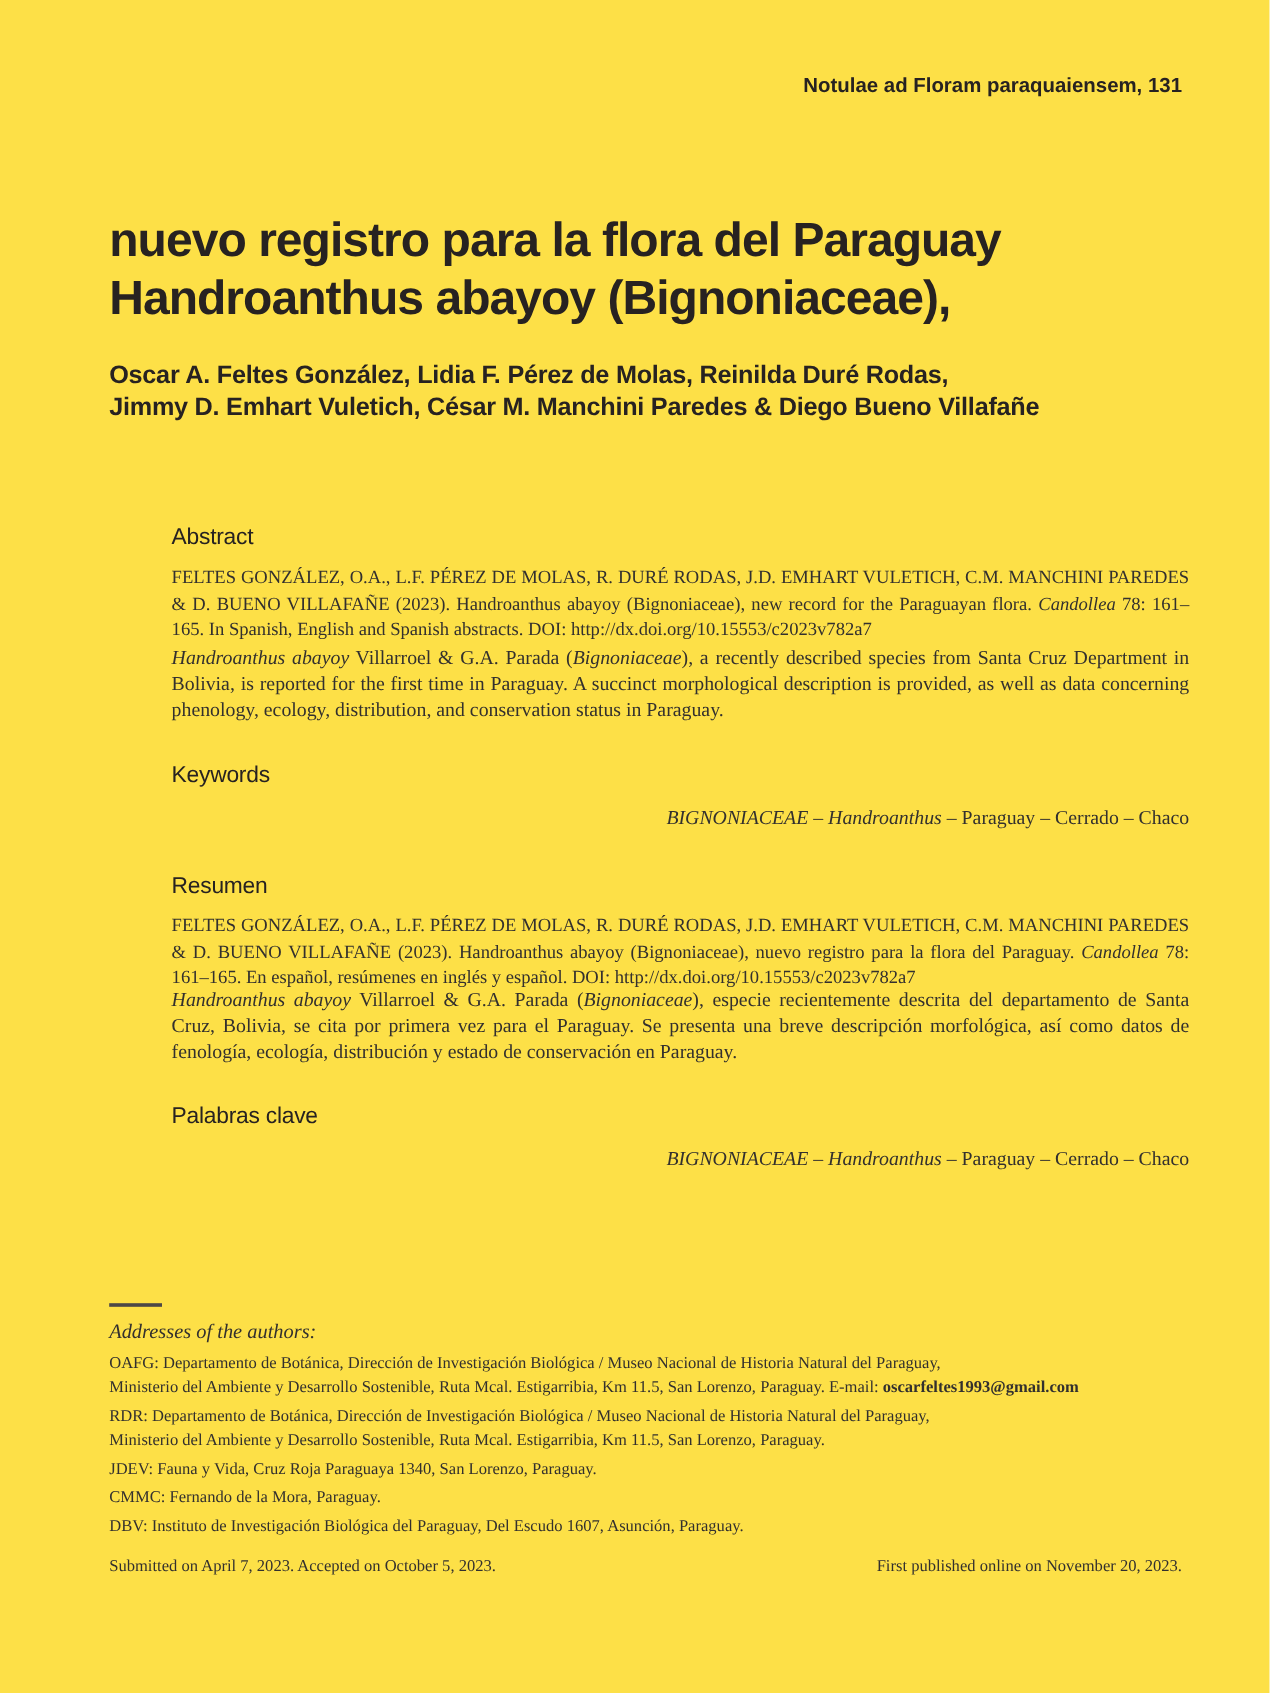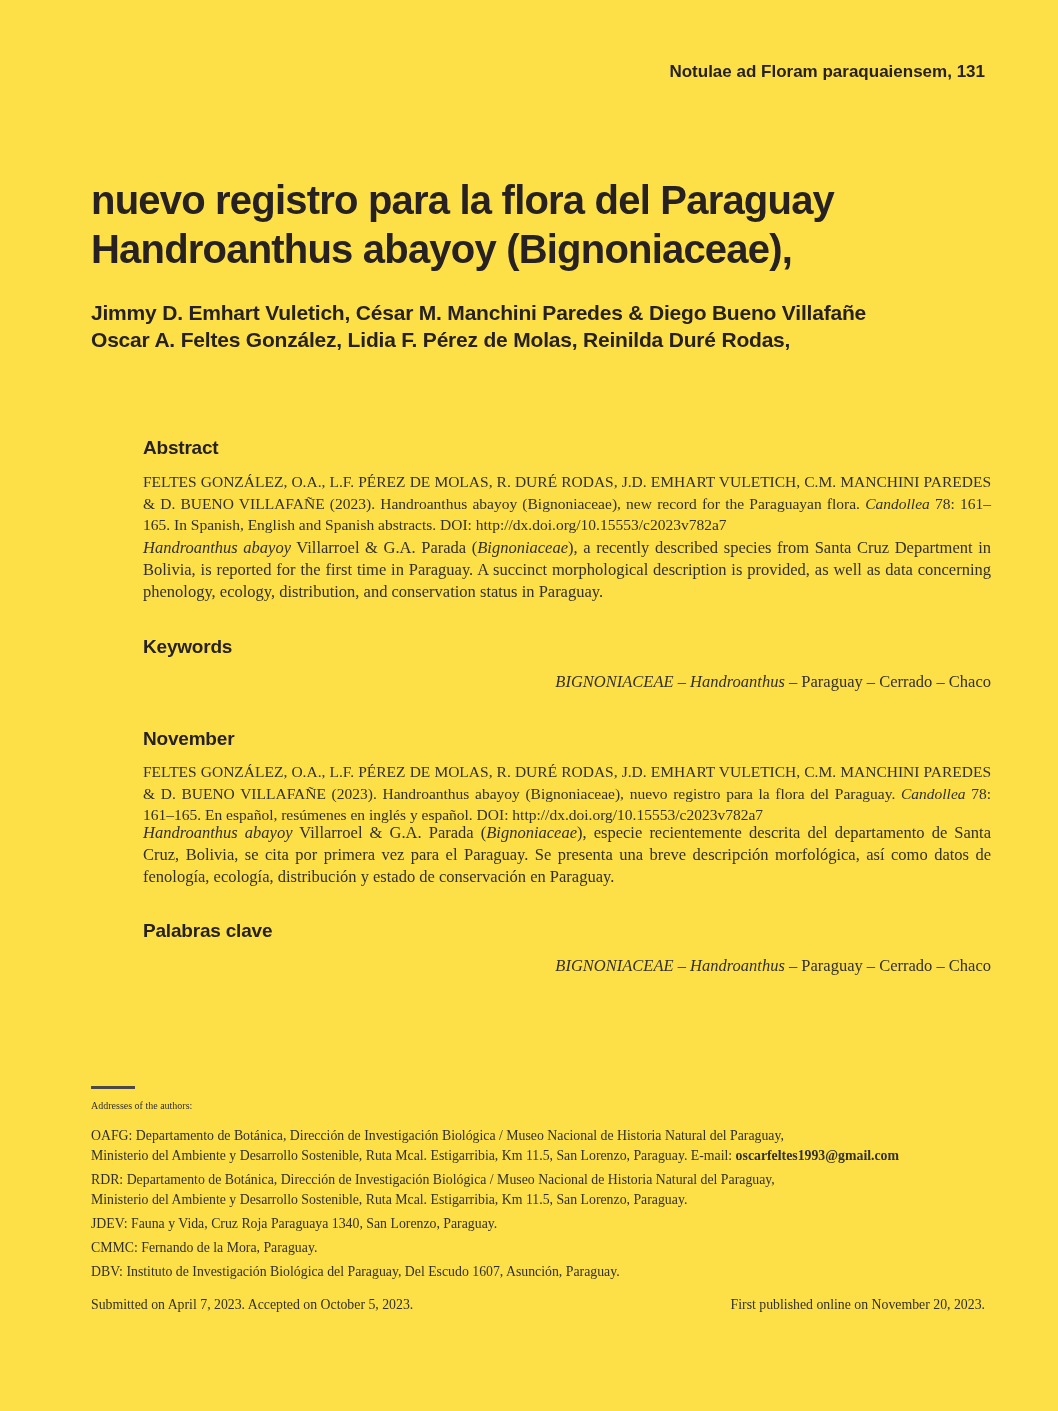--- a/index.html
+++ b/index.html
@@ -51,21 +51,21 @@
     line-height: 27px;
     letter-spacing: -0.2px;
     color: #272221;
   }
   .authors span { display: block; }
 
   .section-heading {
     position: absolute;
     left: 143px;
     font-family: "Liberation Sans", sans-serif;
-    font-weight: bold;
+    font-weight: normal;
     font-size: 19px;
     color: #272221;
     letter-spacing: -0.2px;
   }
 
   .col-para {
     position: absolute;
     left: 143px;
     width: 848px;
     margin: 0;
@@ -92,22 +92,23 @@
     left: 91px;
     top: 1086px;
     width: 44px;
     height: 3px;
     background: #4d4846;
   }
   .addresses-label {
     position: absolute;
     left: 91px;
     top: 1100px;
-    font-size: 10px;
+    font-size: 17px;
     color: #33302e;
+    font-style: italic;
   }
   .addresses {
     position: absolute;
     left: 91px;
     top: 1126px;
     width: 896px;
     font-size: 13.8px;
     line-height: 20px;
     color: #33302e;
   }
@@ -133,35 +134,35 @@
 <div class="page">
 
   <div class="journal-header">Notulae ad Floram paraquaiensem, 131</div>
 
   <h1 class="paper-title" style="margin:0">
     <span>nuevo registro para la flora del Paraguay</span>
     <span>Handroanthus abayoy (Bignoniaceae),</span>
   </h1>
 
   <div class="authors">
+    <span>Oscar A. Feltes González, Lidia F. Pérez de Molas, Reinilda Duré Rodas,</span>
     <span>Jimmy D. Emhart Vuletich, César M. Manchini Paredes &amp; Diego Bueno Villafañe</span>
-    <span>Oscar A. Feltes González, Lidia F. Pérez de Molas, Reinilda Duré Rodas,</span>
   </div>
 
   <h2 class="section-heading" style="top:437px; margin:0">Abstract</h2>
 
   <p class="col-para cite" style="top:471px"><span>FELTES GONZÁLEZ, O.A., L.F. PÉREZ DE MOLAS, R. DURÉ RODAS, J.D. EMHART VULETICH, C.M. MANCHINI PAREDES &amp; D. BUENO VILLAFAÑE (2023). Handroanthus abayoy (Bignoniaceae), new record for the Paraguayan flora. </span><span class="it">Candollea</span><span> 78: 161–165. In Spanish, English and Spanish abstracts. DOI: http://dx.doi.org/10.15553/c2023v782a7</span></p>
 
   <p class="col-para bodytext" style="top:537px"><span class="it">Handroanthus abayoy</span><span> Villarroel &amp; G.A. Parada (</span><span class="it">Bignoniaceae</span><span>), a recently described species from Santa Cruz Department in Bolivia, is reported for the first time in Paraguay. A succinct morphological description is provided, as well as data concerning phenology, ecology, distribution, and conservation status in Paraguay.</span></p>
 
   <h2 class="section-heading" style="top:636px; margin:0">Keywords</h2>
 
   <p class="col-para kwline" style="top:671px"><span class="it">BIGNONIACEAE</span><span> – </span><span class="it">Handroanthus</span><span> – Paraguay – Cerrado – Chaco</span></p>
 
-  <h2 class="section-heading" style="top:728px; margin:0">November</h2>
+  <h2 class="section-heading" style="top:728px; margin:0">Resumen</h2>
 
   <p class="col-para cite" style="top:761px"><span>FELTES GONZÁLEZ, O.A., L.F. PÉREZ DE MOLAS, R. DURÉ RODAS, J.D. EMHART VULETICH, C.M. MANCHINI PAREDES &amp; D. BUENO VILLAFAÑE (2023). Handroanthus abayoy (Bignoniaceae), nuevo registro para la flora del Paraguay. </span><span class="it">Candollea</span><span> 78: 161–165. En español, resúmenes en inglés y español. DOI: http://dx.doi.org/10.15553/c2023v782a7</span></p>
 
   <p class="col-para bodytext" style="top:822px"><span class="it">Handroanthus abayoy</span><span> Villarroel &amp; G.A. Parada (</span><span class="it">Bignoniaceae</span><span>), especie recientemente descrita del departamento de Santa Cruz, Bolivia, se cita por primera vez para el Paraguay. Se presenta una breve descripción morfológica, así como datos de fenología, ecología, distribución y estado de conservación en Paraguay.</span></p>
 
   <h2 class="section-heading" style="top:920px; margin:0">Palabras clave</h2>
 
   <p class="col-para kwline" style="top:955px"><span class="it">BIGNONIACEAE</span><span> – </span><span class="it">Handroanthus</span><span> – Paraguay – Cerrado – Chaco</span></p>
 
   <div class="footer-rule"></div>

